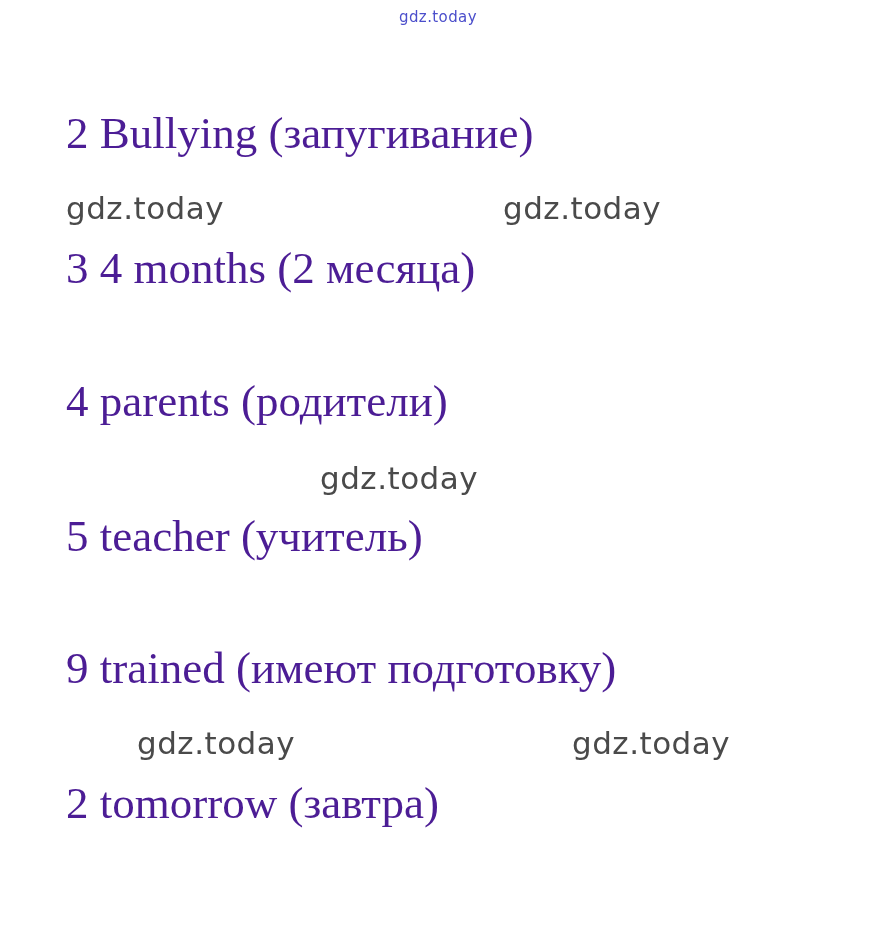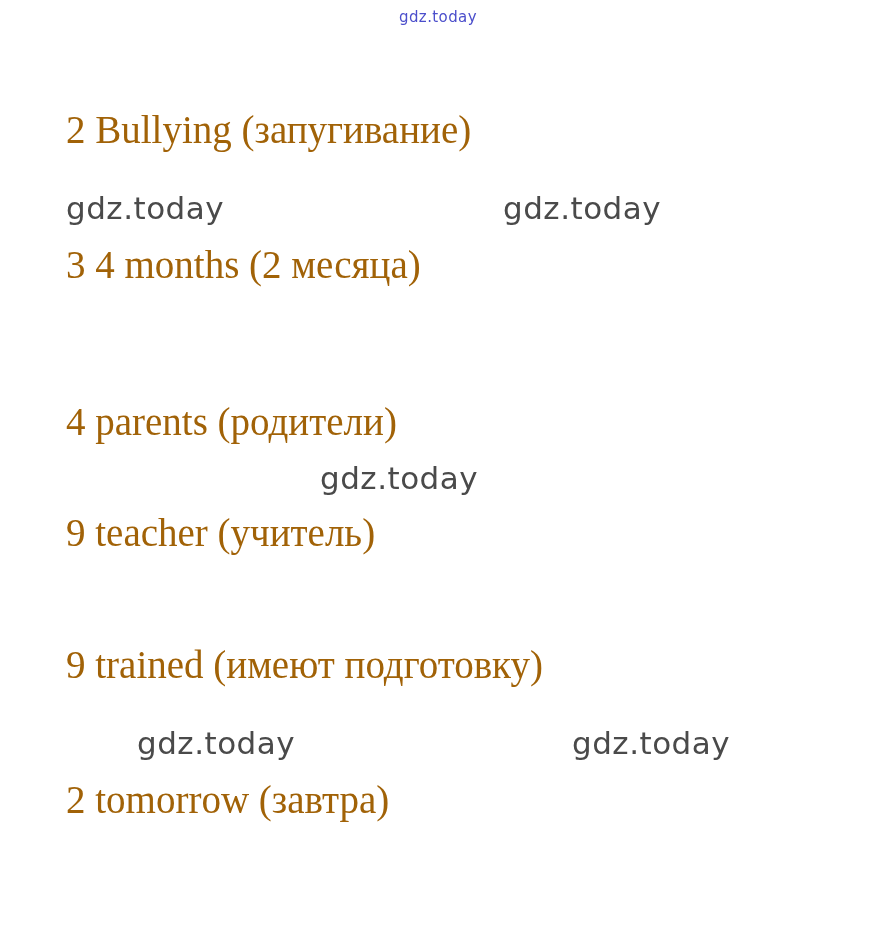--- a/index.html
+++ b/index.html
@@ -26,37 +26,37 @@
     width: 876px;
     text-align: center;
     color: #4b4ecb;
     font-family: "DejaVu Sans", sans-serif;
     font-size: 15px;
     letter-spacing: 0.4px;
   }
   .answer {
     position: absolute;
     left: 66px;
-    color: #a16207;
+    color: #4c1d95;
     font-family: "Liberation Serif", serif;
-    font-size: 39px;
+    font-size: 45px;
     line-height: 1.05;
     white-space: nowrap;
   }
   .wm {
     position: absolute;
     color: #4a4a4a;
     font-family: "DejaVu Sans", sans-serif;
     font-size: 31px;
     letter-spacing: 0.5px;
     white-space: nowrap;
   }
   .a1 { top: 110px; }
   .a2 { top: 245px; }
-  .a3 { top: 378px; margin-top: 24px; }
+  .a3 { top: 378px; }
   .a4 { top: 513px; }
   .a5 { top: 645px; }
   .a6 { top: 780px; }
 
   .w1 { left: 66px;  top: 190px; }
   .w2 { left: 503px; top: 190px; }
   .w3 { left: 320px; top: 460px; }
   .w4 { left: 137px; top: 725px; }
   .w5 { left: 572px; top: 725px; }
 </style>
@@ -72,21 +72,21 @@
   <div class="wm w1">gdz.today</div>
 
   <div class="wm w2">gdz.today</div>
 
   <div class="answer a2">3 4 months (2 месяца)</div>
 
   <div class="answer a3">4 parents (родители)</div>
 
   <div class="wm w3">gdz.today</div>
 
-  <div class="answer a4">9 teacher (учитель)</div>
+  <div class="answer a4">5 teacher (учитель)</div>
 
   <div class="answer a5">9 trained (имеют подготовку)</div>
 
   <div class="wm w4">gdz.today</div>
 
   <div class="wm w5">gdz.today</div>
 
   <div class="answer a6">2 tomorrow (завтра)</div>
 
 </div>

